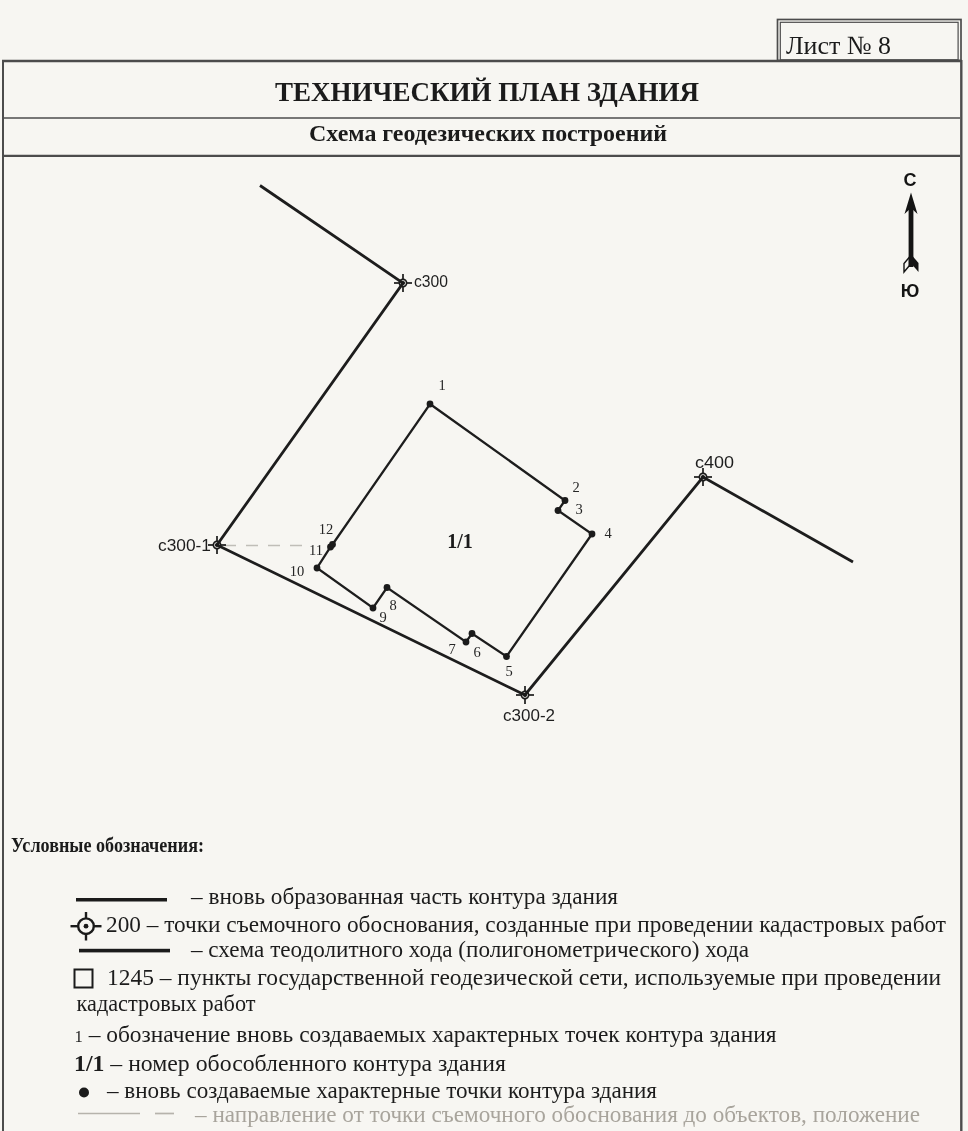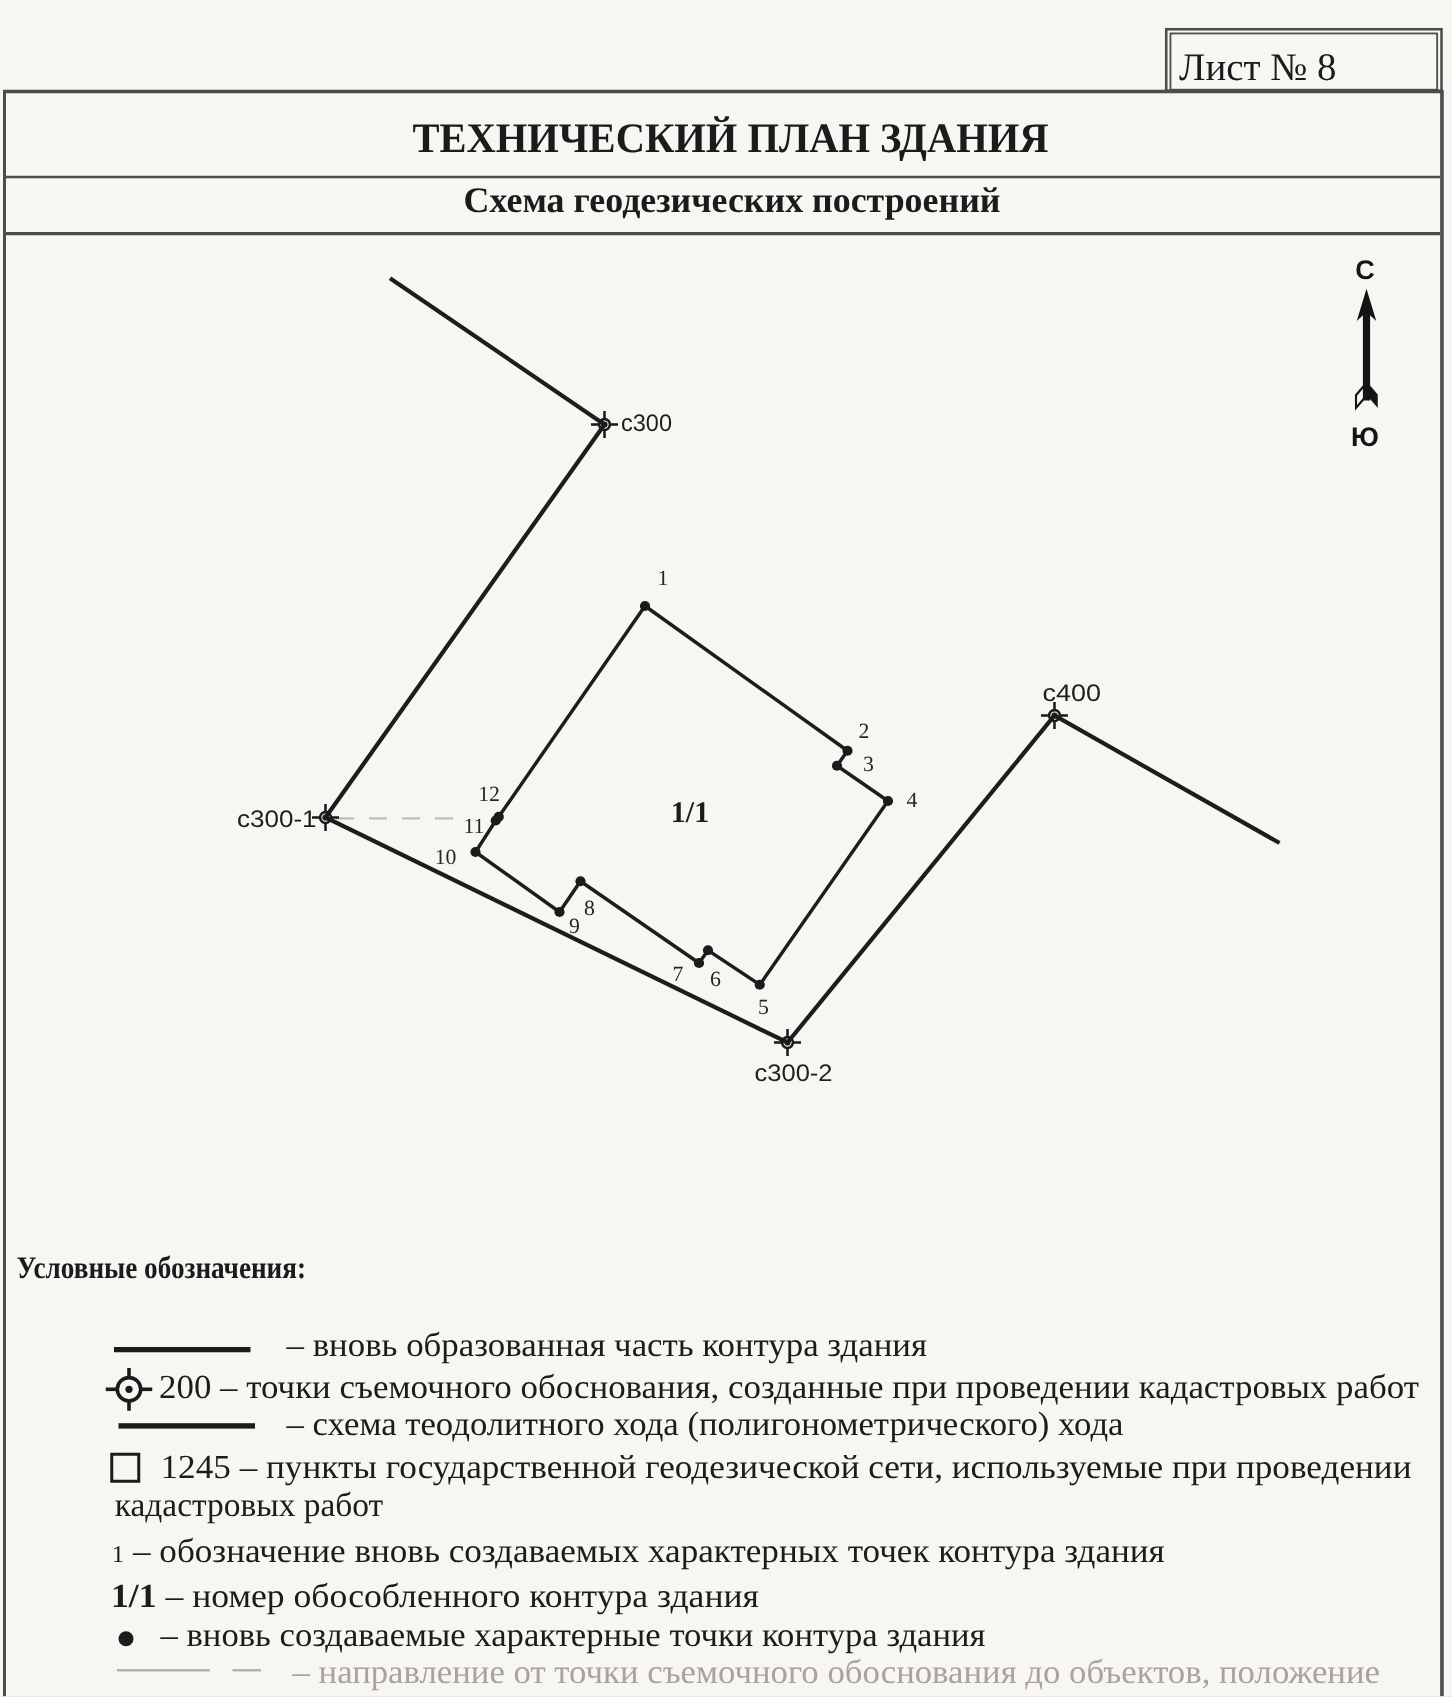--- a/index.html
+++ b/index.html
@@ -1,16 +1,16 @@
 <!DOCTYPE html>
 <html><head>
 <meta charset="utf-8">
 <style>
 html,body{margin:0;padding:0;background:#f7f7f4;}
-#page{position:relative;width:968px;height:1131px;overflow:hidden;background:#c4b5fd;}
+#page{position:relative;width:968px;height:1131px;overflow:hidden;background:#86efac;}
 svg{position:absolute;left:0;top:0;}
 </style>
 </head>
 <body>
 <div id="page">
 <svg width="968" height="1131" viewBox="0 0 968 1131">
   <rect width="968" height="1131" fill="#f7f6f2"></rect>
 
   <g stroke="#4c4c4c" fill="none">
     <line x1="2" y1="61" x2="962" y2="61" stroke-width="2.4"></line>

